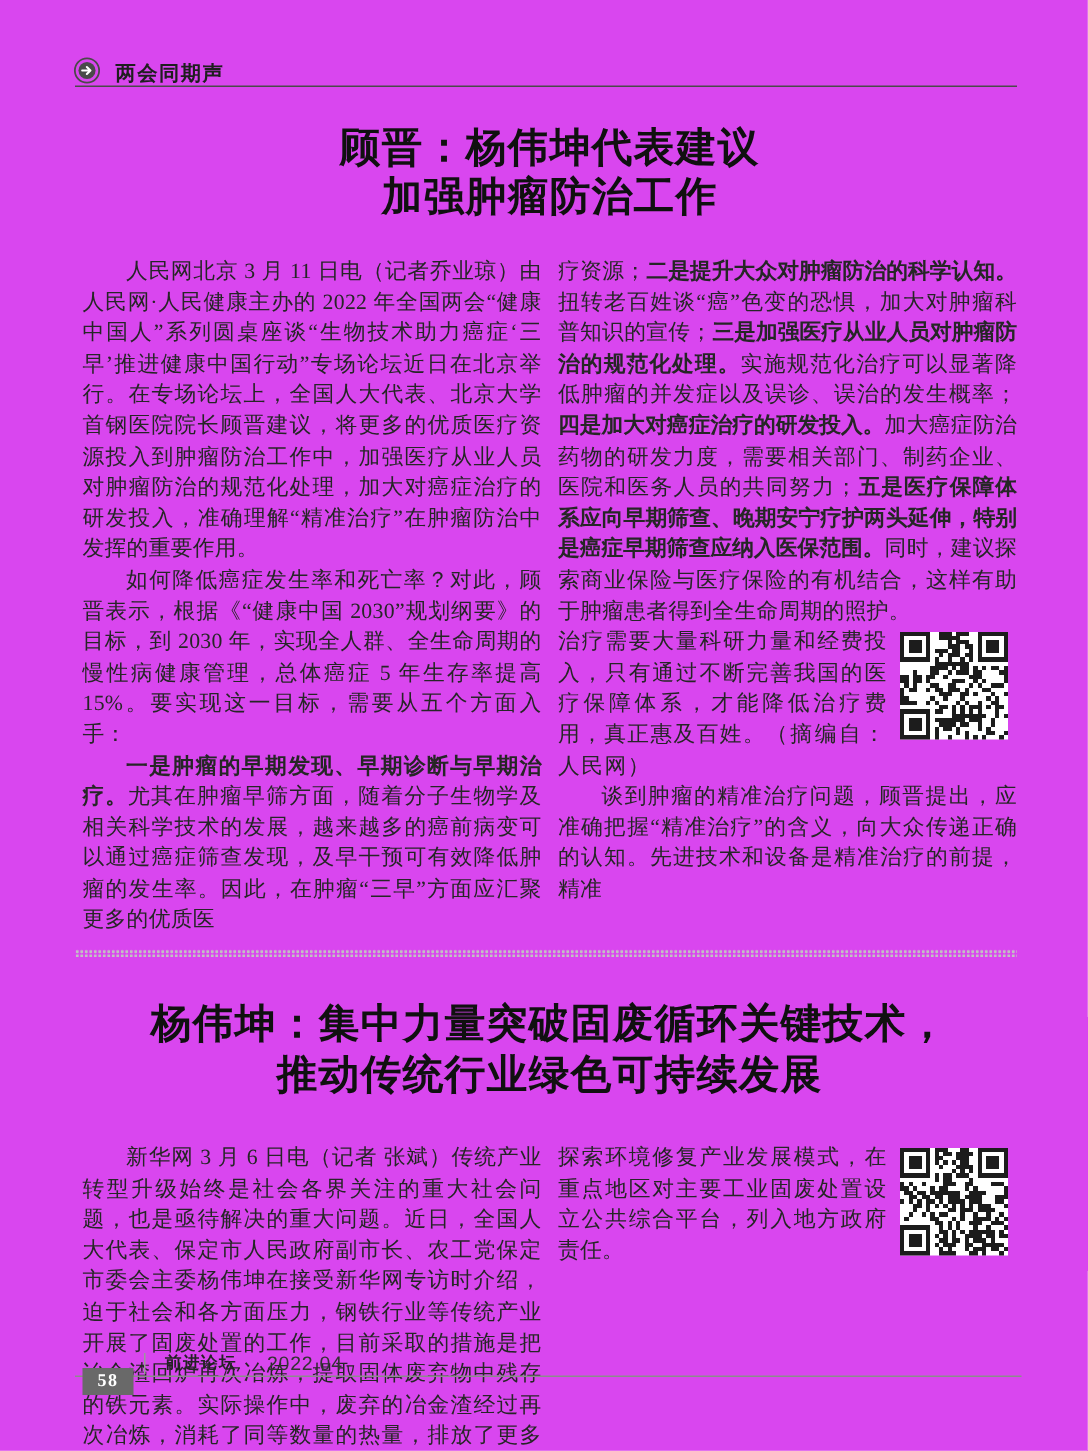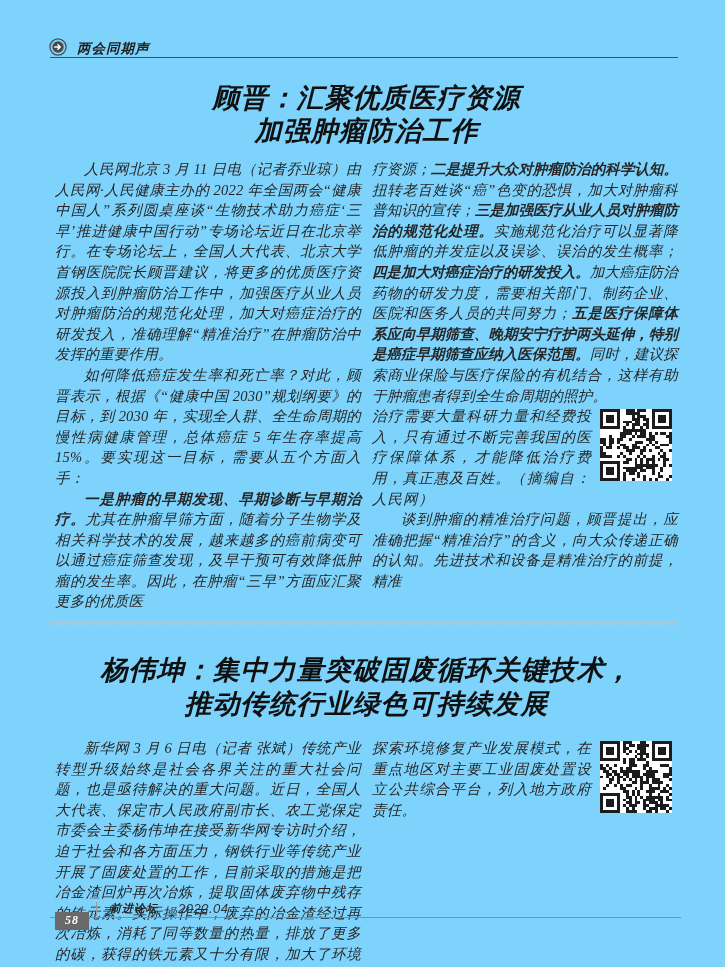--- a/index.html
+++ b/index.html
@@ -4,26 +4,25 @@
 <style>
   html,body{margin:0;padding:0;}
   body{
     background:#f4f4f2;
     font-family:"Liberation Serif","DejaVu Serif",serif;
   }
   .page{
     position:relative;
     width:725px;height:967px;
     margin:0 auto;
-    background:#7dd3fc;
+    background:#d946ef;
     box-sizing:border-box;
     padding:38px 47px 0 55px;
     overflow:hidden;
     color:var(--c-text,#262626);
-    font-style:italic;
   }
   
   .header{position:relative;height:20px;}
   .hicon{position:absolute;left:-6px;top:0;width:18px;height:18px;}
   .hicon svg{display:block;width:18px;height:18px;}
   .hlabel{
     position:absolute;left:22px;top:2px;
     font-family:"Liberation Sans","DejaVu Sans",sans-serif;
     font-weight:700;font-size:13.5px;color:#1e1e1e;letter-spacing:1px;
   }
@@ -37,21 +36,21 @@
     font-family:"Liberation Sans","DejaVu Sans",sans-serif;
     font-weight:700;color:var(--c-title,#101010);
     font-size:27px;line-height:33px;letter-spacing:1px;
   }
   .title.t1{margin-top:24px;}
   .title.t2{margin-top:27px;line-height:34px;}
   
   .cols{display:flex;gap:11px;}
   .cols.a1{margin-top:11px;}
   .cols.a2{margin-top:17px;}
-  .col{width:306px;flex:0 0 306px;}
+  .col{width:306px;flex:0 0 306px;margin-top:12px;}
   .para{
     margin:0;
     font-size:14.5px;line-height:20.6px;
     text-align:justify;text-justify:inter-ideograph;
     letter-spacing:0.2px;
   }
   .para.indent{text-indent:2em;}
   .para .b{
     font-weight:700;
     font-family:"Liberation Sans","DejaVu Sans",sans-serif;
@@ -109,21 +108,21 @@
         <circle cx="9" cy="9" r="5.7" fill="#4a4a4a"></circle>
         <path d="M5.8 9h5.4 M8.9 6.7l2.4 2.3-2.4 2.3" stroke="#ffffff" stroke-width="1.4" fill="none" stroke-linecap="round" stroke-linejoin="round"></path>
       </svg>
     </span>
     <span class="hlabel">两会同期声</span>
     <div class="hline"></div>
   </div>
 
   <section>
     <div class="title t1">
-      <div>顾晋：汇聚优质医疗资源</div>
+      <div>顾晋：杨伟坤代表建议</div>
       <div>加强肿瘤防治工作</div>
     </div>
     <div class="cols a1">
       <div class="col">
           <p class="para indent"><span>人民网北京 3 月 11 日电（记者乔业琼）由人民网·人民健康主办的 2022 年全国两会“健康中国人”系列圆桌座谈“生物技术助力癌症‘三早’推进健康中国行动”专场论坛近日在北京举行。在专场论坛上，全国人大代表、北京大学首钢医院院长顾晋建议，将更多的优质医疗资源投入到肿瘤防治工作中，加强医疗从业人员对肿瘤防治的规范化处理，加大对癌症治疗的研发投入，准确理解“精准治疗”在肿瘤防治中发挥的重要作用。</span></p>
           <p class="para indent"><span>如何降低癌症发生率和死亡率？对此，顾晋表示，根据《“健康中国 2030”规划纲要》的目标，到 2030 年，实现全人群、全生命周期的慢性病健康管理，总体癌症 5 年生存率提高 15%。要实现这一目标，需要从五个方面入手：</span></p>
           <p class="para indent"><span class="b">一是肿瘤的早期发现、早期诊断与早期治疗。</span><span>尤其在肿瘤早筛方面，随着分子生物学及相关科学技术的发展，越来越多的癌前病变可以通过癌症筛查发现，及早干预可有效降低肿瘤的发生率。因此，在肿瘤“三早”方面应汇聚更多的优质医</span></p>
         </div>
       <div class="col">
           <p class="para"><span>疗资源；</span><span class="b">二是提升大众对肿瘤防治的科学认知。</span><span>扭转老百姓谈“癌”色变的恐惧，加大对肿瘤科普知识的宣传；</span><span class="b">三是加强医疗从业人员对肿瘤防治的规范化处理。</span><span>实施规范化治疗可以显著降低肿瘤的并发症以及误诊、误治的发生概率；</span><span class="b">四是加大对癌症治疗的研发投入。</span><span>加大癌症防治药物的研发力度，需要相关部门、制药企业、医院和医务人员的共同努力；</span><span class="b">五是医疗保障体系应向早期筛查、晚期安宁疗护两头延伸，特别是癌症早期筛查应纳入医保范围。</span><span>同时，建议探索商业保险与医疗保险的有机结合，这样有助于肿瘤患者得到全生命周期的照护。</span></p>

